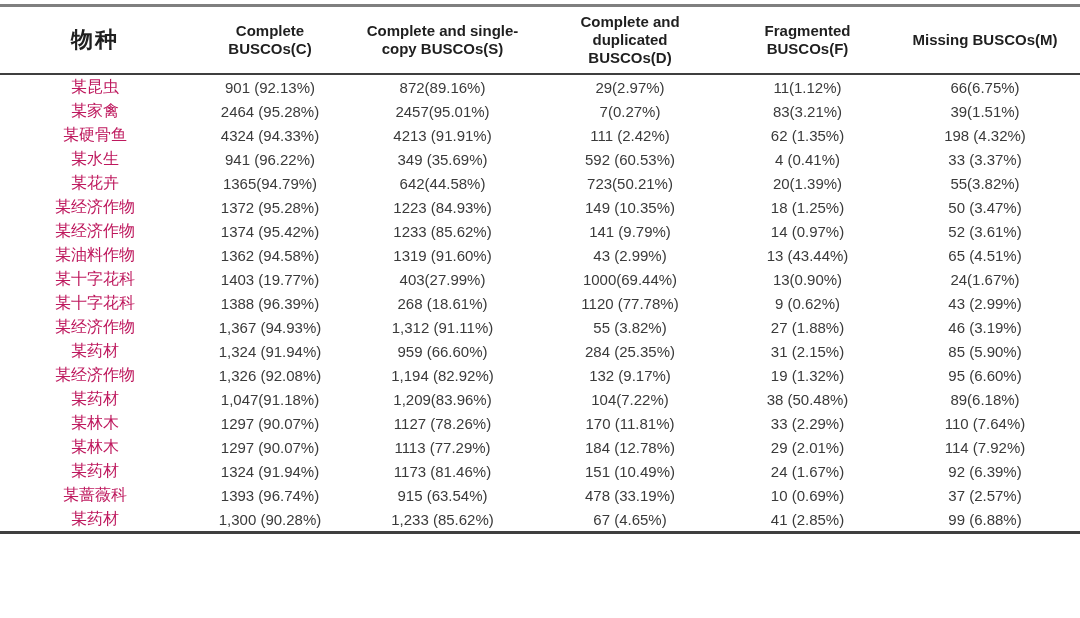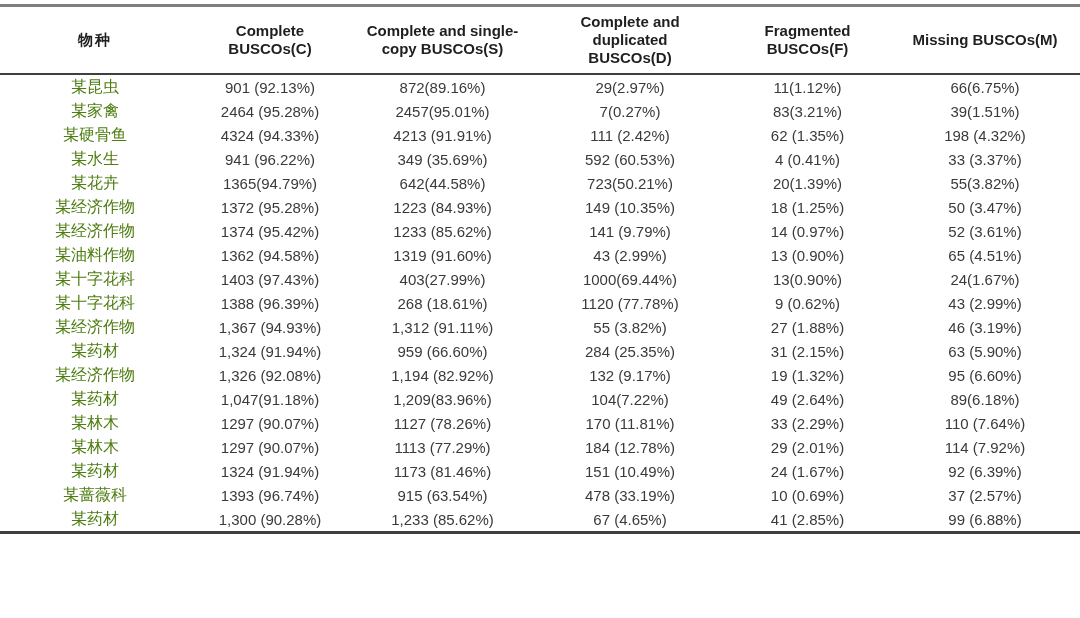--- a/index.html
+++ b/index.html
@@ -28,36 +28,36 @@
     text-align: center;
     font-weight: bold;
     font-size: 15px;
     line-height: 18px;
     color: #1f1f1f;
     white-space: pre-line;
     padding: 0 4px;
     border-bottom: 2px solid #3f3f3f;
   }
   thead th.species-header {
-    font-size: 15px;
+    font-size: 22px;
     letter-spacing: 2px;
   }
   tbody td {
     height: 24px;
     text-align: center;
     vertical-align: middle;
     font-size: 15px;
     color: #3a3a3a;
     padding: 0 2px;
     white-space: nowrap;
     overflow: hidden;
   }
   tbody td.species-cell {
     font-size: 16px;
-    color: #4d7c0f;
+    color: #be185d;
   }
 </style>
 </head>
 <body>
 
 <div class="table-wrap">
   <table class="busco-table">
     <colgroup>
       <col style="width:190px">
       <col style="width:160px">
@@ -135,26 +135,26 @@
           <td>1233 (85.62%)</td>
           <td>141 (9.79%)</td>
           <td>14 (0.97%)</td>
           <td>52 (3.61%)</td>
         </tr>
         <tr>
           <td class="species-cell">某油料作物</td>
           <td>1362 (94.58%)</td>
           <td>1319 (91.60%)</td>
           <td>43 (2.99%)</td>
-          <td>13 (0.90%)</td>
+          <td>13 (43.44%)</td>
           <td>65 (4.51%)</td>
         </tr>
         <tr>
           <td class="species-cell">某十字花科</td>
-          <td>1403 (97.43%)</td>
+          <td>1403 (19.77%)</td>
           <td>403(27.99%)</td>
           <td>1000(69.44%)</td>
           <td>13(0.90%)</td>
           <td>24(1.67%)</td>
         </tr>
         <tr>
           <td class="species-cell">某十字花科</td>
           <td>1388 (96.39%)</td>
           <td>268 (18.61%)</td>
           <td>1120 (77.78%)</td>
@@ -168,36 +168,36 @@
           <td>55 (3.82%)</td>
           <td>27 (1.88%)</td>
           <td>46 (3.19%)</td>
         </tr>
         <tr>
           <td class="species-cell">某药材</td>
           <td>1,324 (91.94%)</td>
           <td>959 (66.60%)</td>
           <td>284 (25.35%)</td>
           <td>31 (2.15%)</td>
-          <td>63 (5.90%)</td>
+          <td>85 (5.90%)</td>
         </tr>
         <tr>
           <td class="species-cell">某经济作物</td>
           <td>1,326 (92.08%)</td>
           <td>1,194 (82.92%)</td>
           <td>132 (9.17%)</td>
           <td>19 (1.32%)</td>
           <td>95 (6.60%)</td>
         </tr>
         <tr>
           <td class="species-cell">某药材</td>
           <td>1,047(91.18%)</td>
           <td>1,209(83.96%)</td>
           <td>104(7.22%)</td>
-          <td>49 (2.64%)</td>
+          <td>38 (50.48%)</td>
           <td>89(6.18%)</td>
         </tr>
         <tr>
           <td class="species-cell">某林木</td>
           <td>1297 (90.07%)</td>
           <td>1127 (78.26%)</td>
           <td>170 (11.81%)</td>
           <td>33 (2.29%)</td>
           <td>110 (7.64%)</td>
         </tr>

